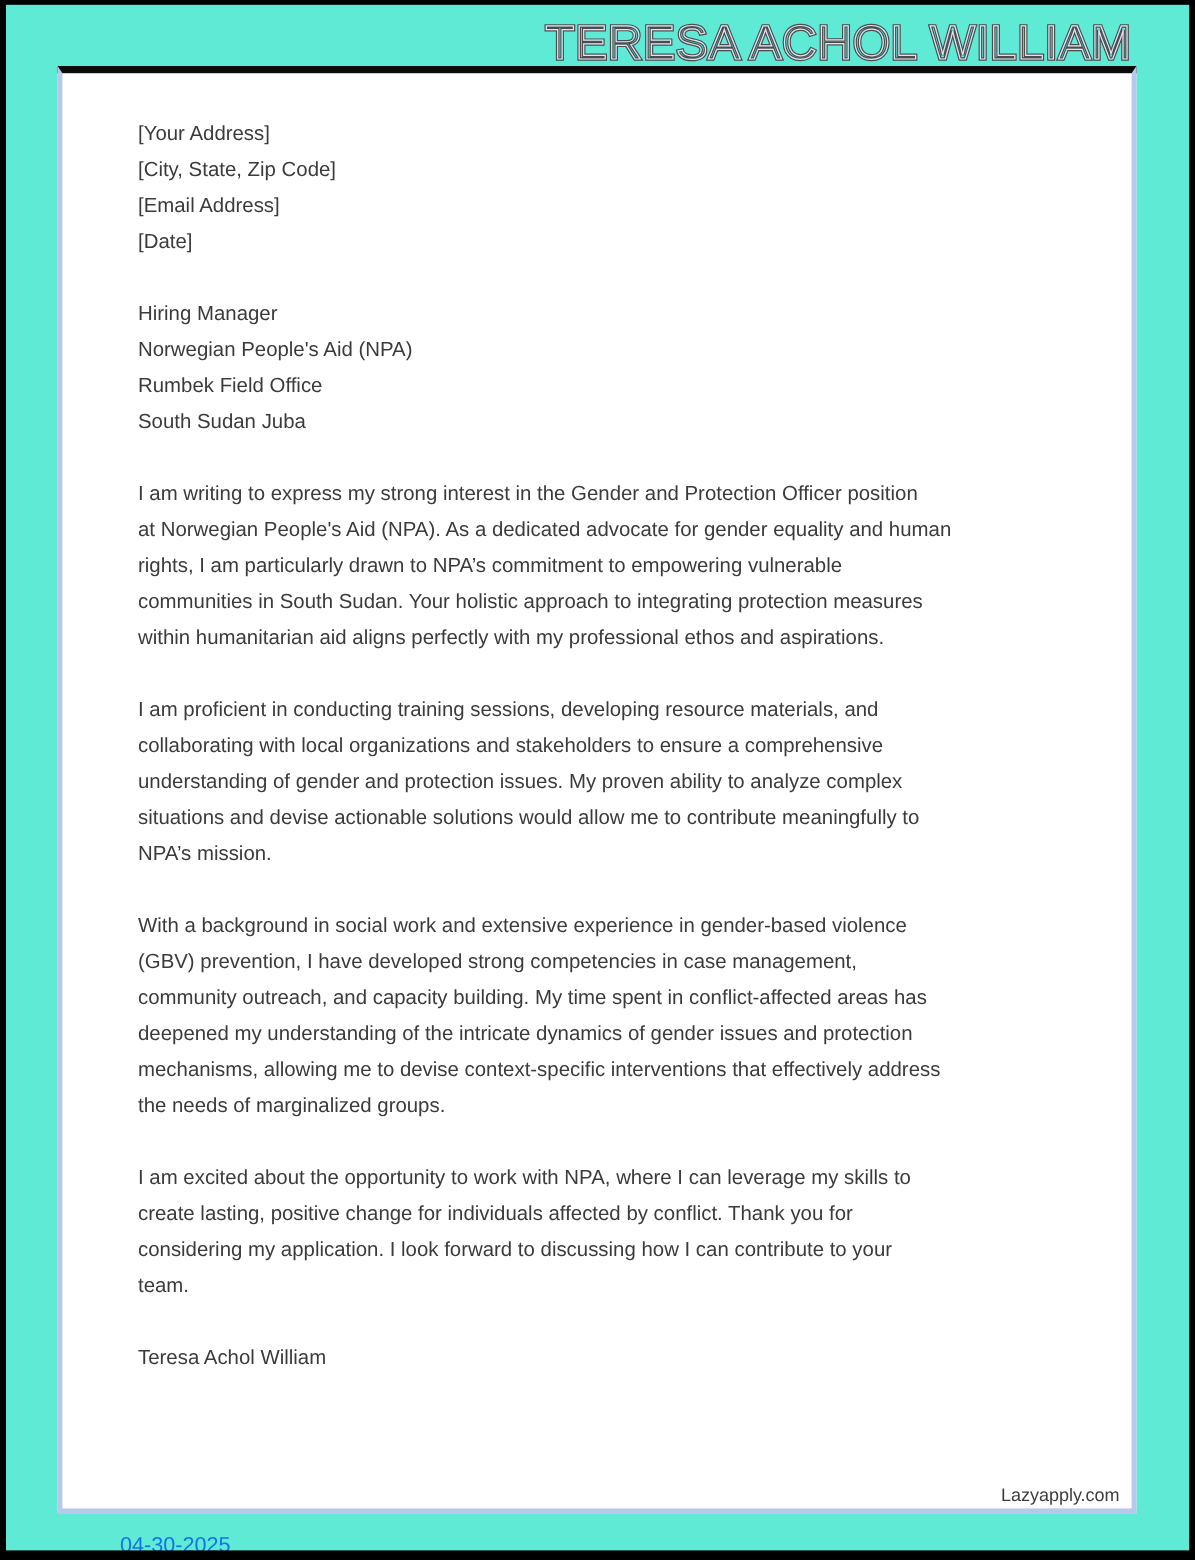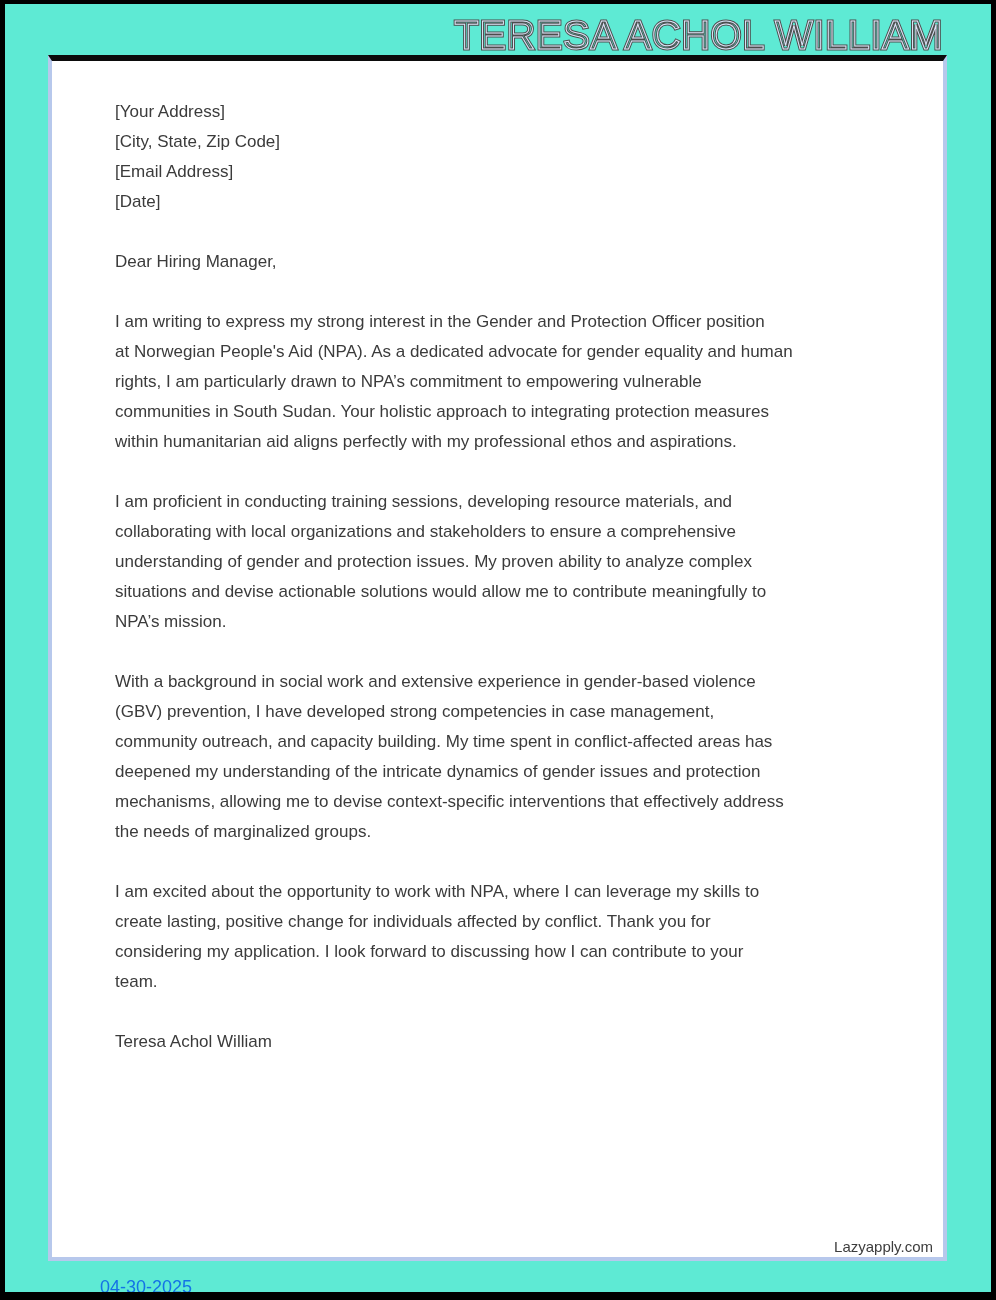--- a/index.html
+++ b/index.html
@@ -79,22 +79,25 @@
   </svg>
 
   <div class="sheet">
     <div class="sheet-content">
 
       <div class="block">[Your Address]
 [City, State, Zip Code]
 [Email Address]
 [Date]</div>
 
+      <div class="block">Hiring Manager
+Norwegian People's Aid (NPA)
+Rumbek Field Office
+South Sudan Juba</div>
 
-      <div class="block">Dear Hiring Manager,</div>
 
       <div class="block">I am writing to express my strong interest in the Gender and Protection Officer position
 at Norwegian People's Aid (NPA). As a dedicated advocate for gender equality and human
 rights, I am particularly drawn to NPA’s commitment to empowering vulnerable
 communities in South Sudan. Your holistic approach to integrating protection measures
 within humanitarian aid aligns perfectly with my professional ethos and aspirations.</div>
 
       <div class="block">I am proficient in conducting training sessions, developing resource materials, and
 collaborating with local organizations and stakeholders to ensure a comprehensive
 understanding of gender and protection issues. My proven ability to analyze complex

